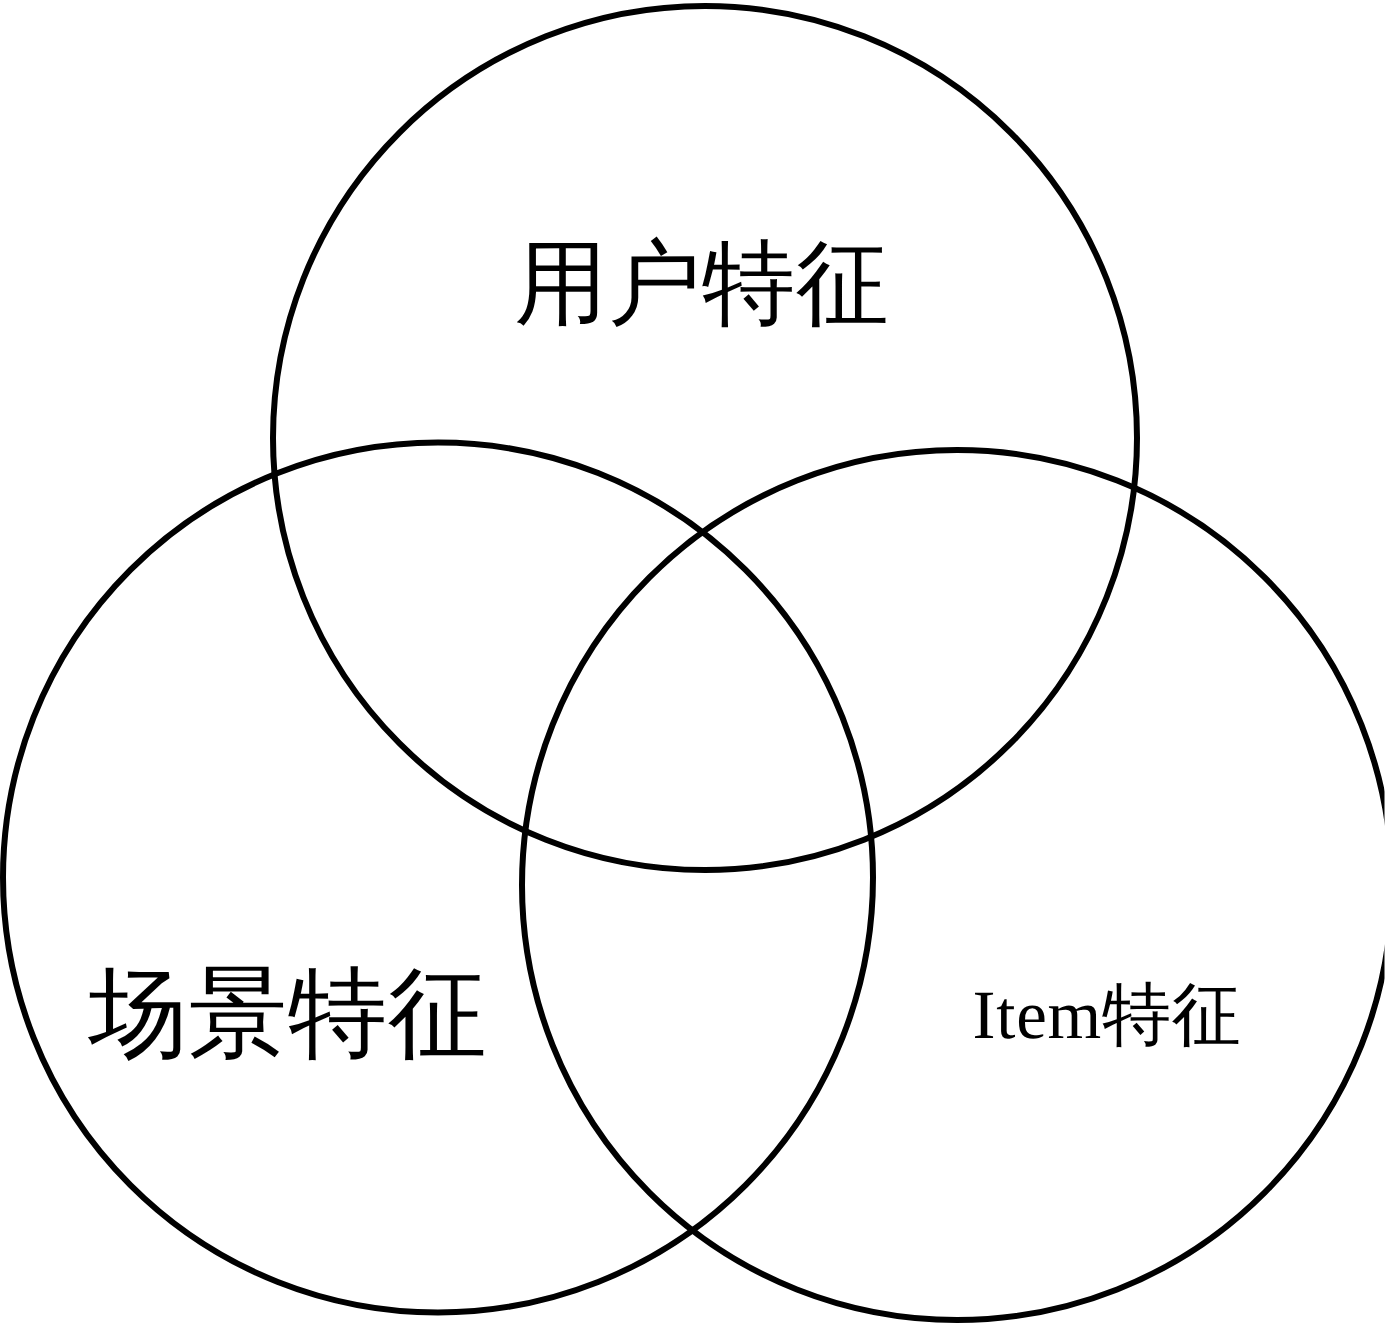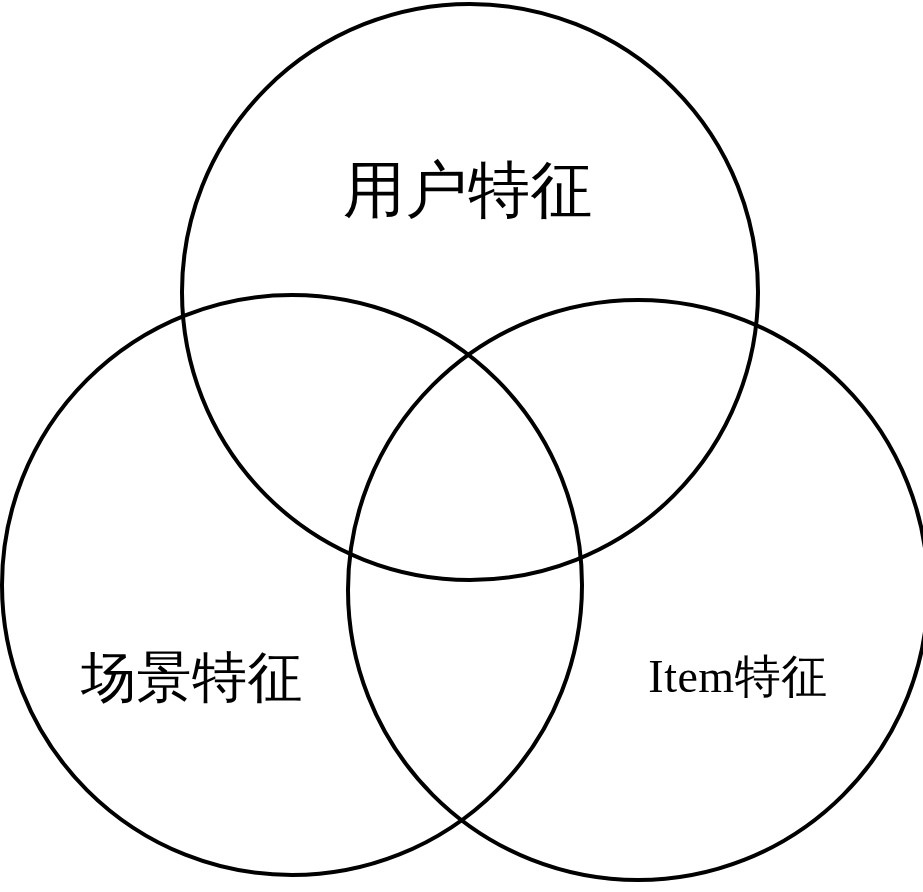--- a/index.html
+++ b/index.html
@@ -40,21 +40,21 @@
     line-height: 1;
     transform: translate(-50%, -50%);
     letter-spacing: 0.5px;
   }
   #label-user {
     font-size: 62px;
     left: 468px;
     top: 190px;
   }
   #label-scene {
-    font-size: 55px;
+    font-size: 66px;
     left: 192px;
     top: 677px;
   }
   #label-item {
     font-size: 46px;
     left: 738px;
     top: 677px;
   }
 </style>
 </head>

